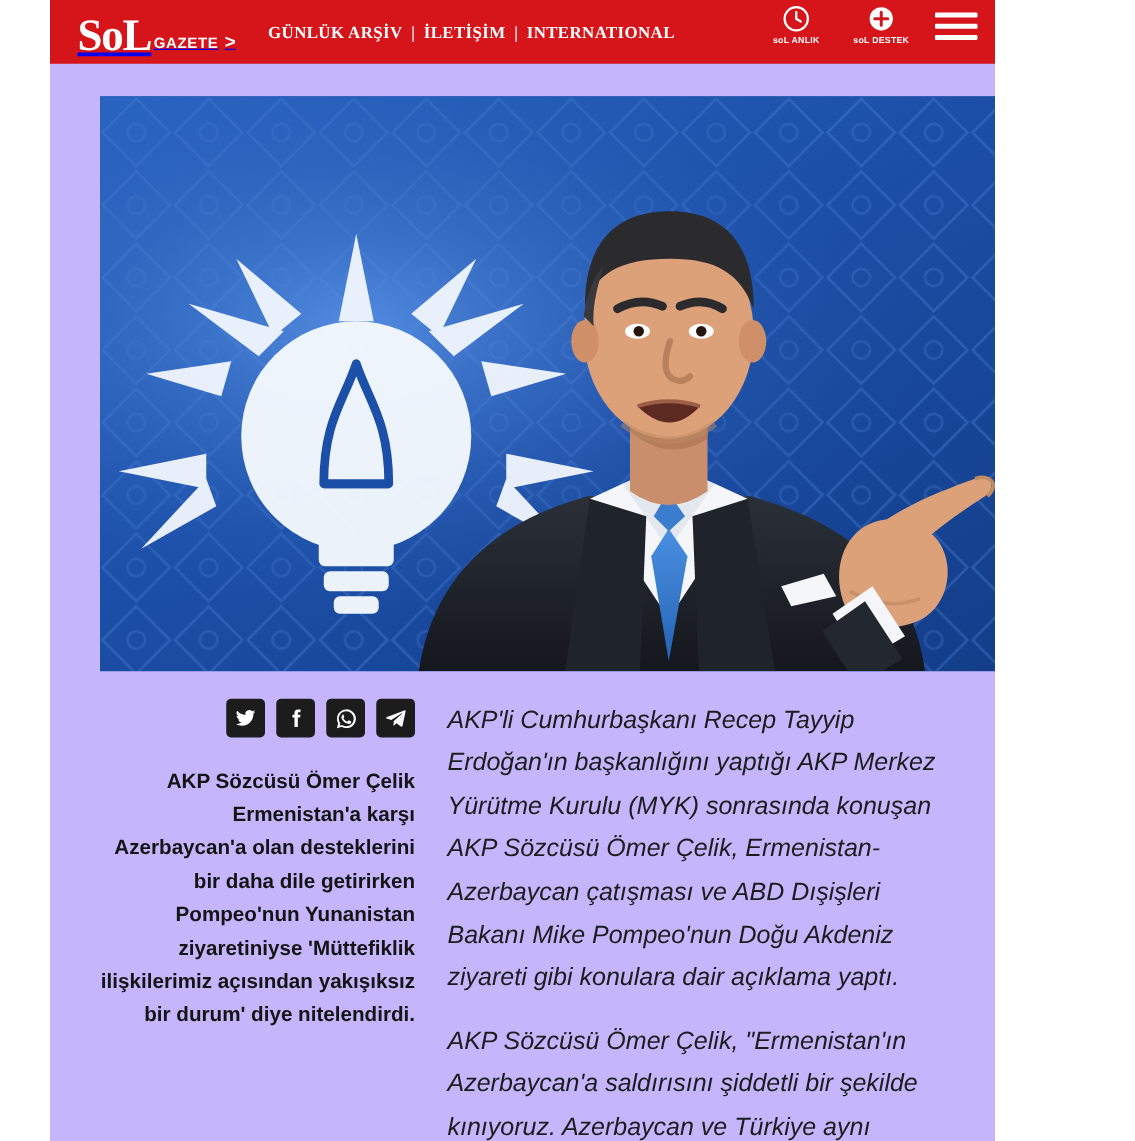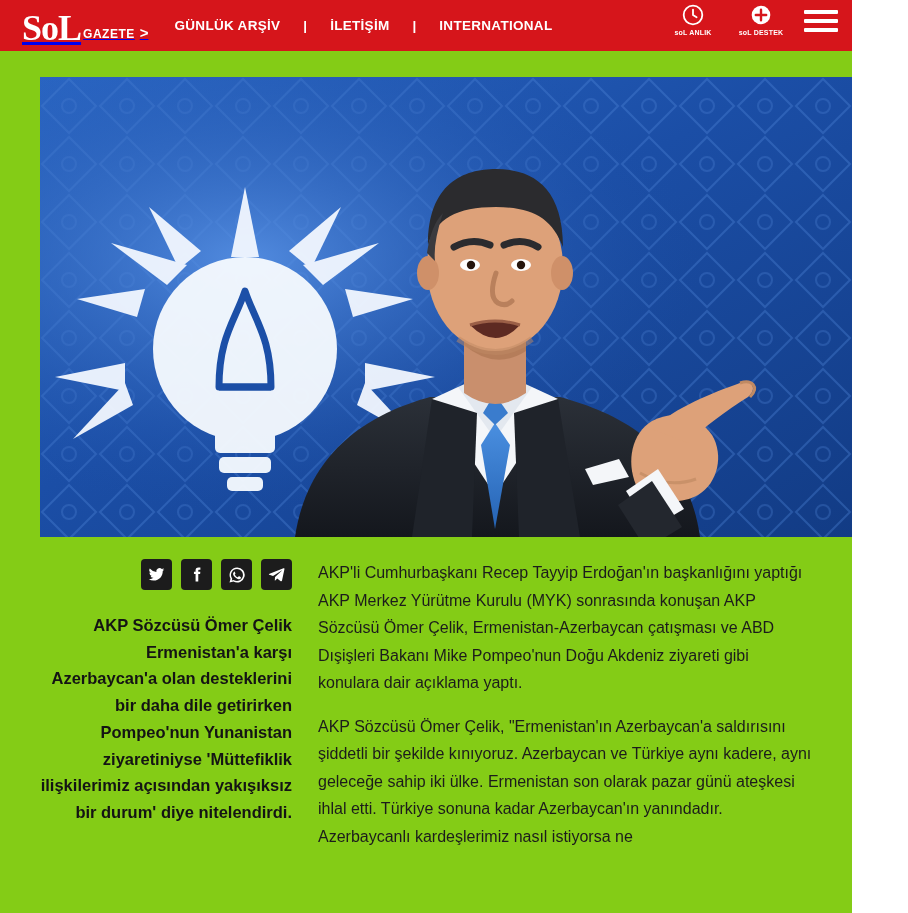--- a/index.html
+++ b/index.html
@@ -5,24 +5,25 @@
   * { box-sizing: border-box; margin: 0; padding: 0; }
   html, body {
     width: 908px;
     height: 913px;
     background: #ffffff;
     font-family: "Liberation Sans", sans-serif;
     overflow: hidden;
   }
   .page {
     position: relative;
-    width: 852px;
+    width: 756px;
     height: 913px;
-    background: #84cc16;
+    background: #c4b5fd;
     overflow: hidden;
+    margin-left: 40px;
   }
 
   
   .topbar {
     position: relative;
     height: 51px;
     background: #d6151b;
     display: flex;
     align-items: center;
     padding: 0 14px 0 22px;
@@ -53,23 +54,24 @@
   }
   .brand-arrow {
     font-size: 15px;
     font-weight: bold;
     color: #ffffff;
     margin-left: 5px;
   }
   .navlinks {
     display: flex;
     align-items: flex-end;
-    gap: 16px;
+    gap: 0;
     margin-left: 16px;
     flex: 1 1 auto;
+    font-family: Liberation Serif, serif;
   }
   .navlinks a {
     color: #ffffff;
     font-size: 13.5px;
     font-weight: bold;
     text-decoration: none;
     letter-spacing: 0.3px;
     white-space: nowrap;
   }
   .navsep {
@@ -185,24 +187,25 @@
     font-size: 16.5px;
     line-height: 1.62;
     font-weight: bold;
     color: #141414;
   }
   .col-right {
     flex: 1 1 auto;
     padding-top: 2px;
   }
   .col-right p {
-    font-size: 16px;
+    font-size: 20px;
     line-height: 1.72;
     color: #1c1c1c;
     margin-bottom: 16px;
+    font-style: italic;
   }
 </style>
 </head>
 <body>
 
 <div class="page">
 
   <div class="topbar">
 
     <a class="brand" href="#">

